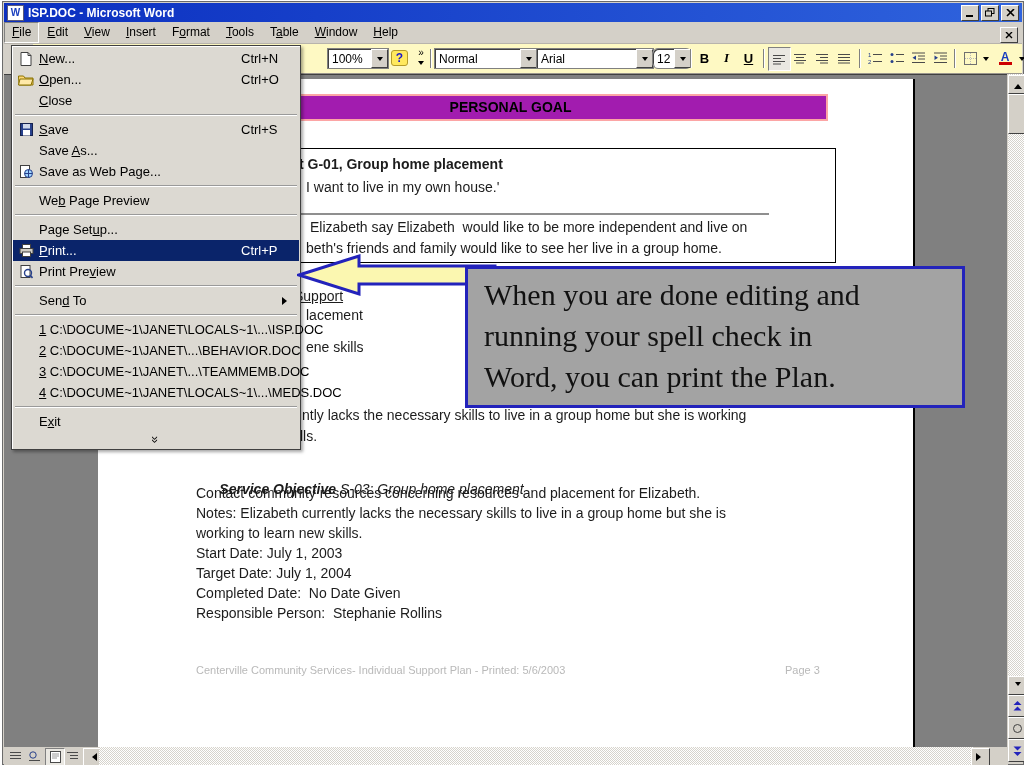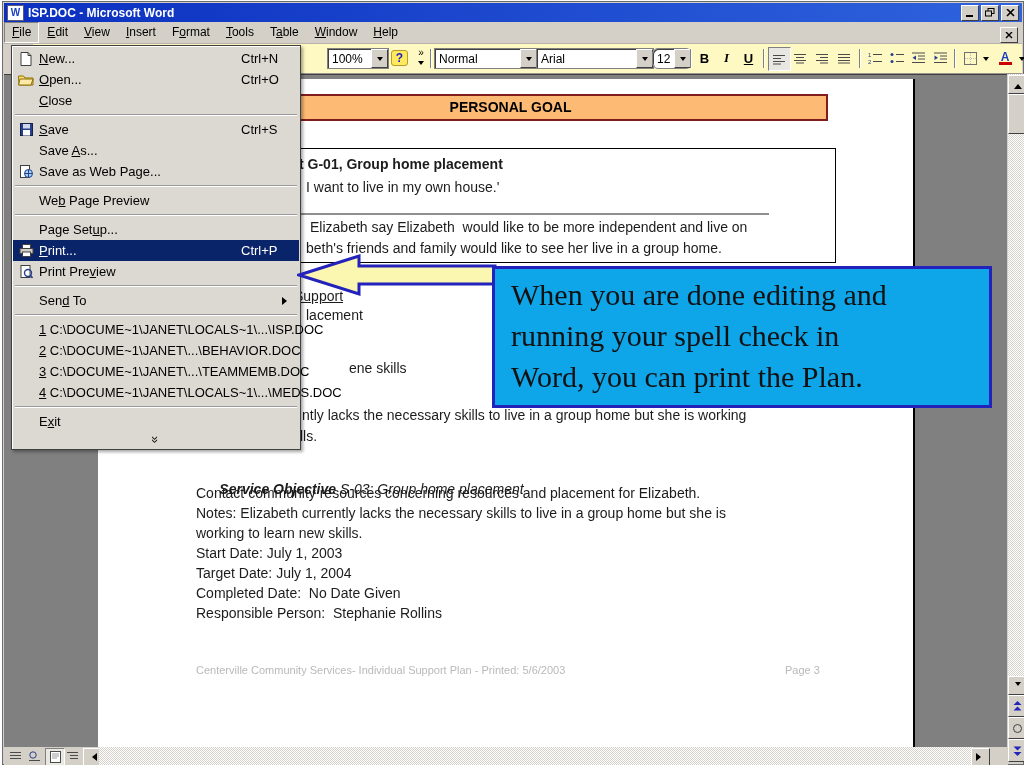--- a/index.html
+++ b/index.html
@@ -68,21 +68,21 @@
             font-size:13px;color:#000;padding:2px 1px;z-index:50;}
   .fm-item{display:flex;align-items:center;height:21px;padding-right:8px;}
   .fm-item.hl{background:#0a246a;color:#fff;}
   .fm-icon{width:26px;display:flex;align-items:center;justify-content:center;flex:none;}
   .fm-label{white-space:pre;}
   .fm-short{margin-left:auto;width:50px;text-align:left;flex:none;}
   .fm-sep{height:0;border-top:1px solid #9a9a9a;border-bottom:1px solid #fff;margin:3px 2px;}
   .fm-chevron{height:15px;display:flex;align-items:center;justify-content:center;}
   .rot90{display:inline-block;transform:rotate(90deg);font-size:13px;}
   
-  .callout{position:absolute;left:489px;top:264px;width:478px;height:131px;background:#0ea5e9;
+  .callout{position:absolute;left:462px;top:264px;width:478px;height:131px;background:#a3a3a3;
            border:3px solid #2323bb;z-index:60;font-family:"Liberation Serif",serif;
            font-size:30px;color:#111;line-height:41px;padding:5px 0 0 16px;}
   .arrowbox{position:absolute;left:294px;top:251px;width:200px;height:44px;z-index:59;}
 </style>
 </head>
 <body>
 
 <div class="stage">
 <div class="window">
 
@@ -230,34 +230,34 @@
         </span>
     <span class="chev" style="left:1001px;">
       <span>»</span>
           <i class="tri-d"></i>
     </span>
   </div>
 
   <div class="docarea">
     <div class="page"></div>
 
-    <div class="abs" style="left:189px;top:19px;width:631px;height:23px;border:2px solid #7f1d1d;background:#fdba74;">
+    <div class="abs" style="left:189px;top:19px;width:631px;height:23px;border:2px solid #fca5a5;background:#a21caf;">
       <div style="text-align:center;font-weight:bold;font-size:14px;padding-top:3px;">PERSONAL GOAL</div>
     </div>
 
     <div class="abs" style="left:189px;top:73px;width:641px;height:113px;border:1.5px solid #000;background:#fff;"></div>
     <div class="doc-text" style="left:295px;top:81px;font-weight:bold;">t G-01, Group home placement</div>
     <div class="doc-text" style="left:302px;top:104px;">I want to live in my own house.'</div>
     <div class="gray-line" style="left:210px;top:138px;width:555px;"></div>
     <div class="doc-text" style="left:306px;top:144px;">Elizabeth say Elizabeth  would like to be more independent and live on</div>
     <div class="doc-text" style="left:302px;top:165px;">beth's friends and family would like to see her live in a group home.</div>
 
     <div class="doc-text" style="left:290px;top:213px;text-decoration:underline;">Support</div>
     <div class="doc-text" style="left:302px;top:232px;">lacement</div>
-    <div class="doc-text" style="left:302px;top:285px;padding-left:43px;">ene skills</div>
+    <div class="doc-text" style="left:302px;top:264px;">ene skills</div>
     <div class="doc-text" style="left:298px;top:332px;">ntly lacks the necessary skills to live in a group home but she is working</div>
     <div class="doc-text" style="left:296px;top:353px;">lls.</div>
 
     <div class="doc-text" style="left:192px;top:390px;font-style:italic;">
       <span style="font-weight:bold;">Service Objective</span><span> S-03: Group home placement</span>
     </div>
     <div class="doc-text" style="left:192px;top:410px;">Contact community resources concerning resources and placement for Elizabeth.</div>
     <div class="doc-text" style="left:192px;top:430px;">Notes: Elizabeth currently lacks the necessary skills to live in a group home but she is</div>
     <div class="doc-text" style="left:192px;top:450px;">working to learn new skills.</div>
     <div class="doc-text" style="left:192px;top:470px;">Start Date: July 1, 2003</div>

